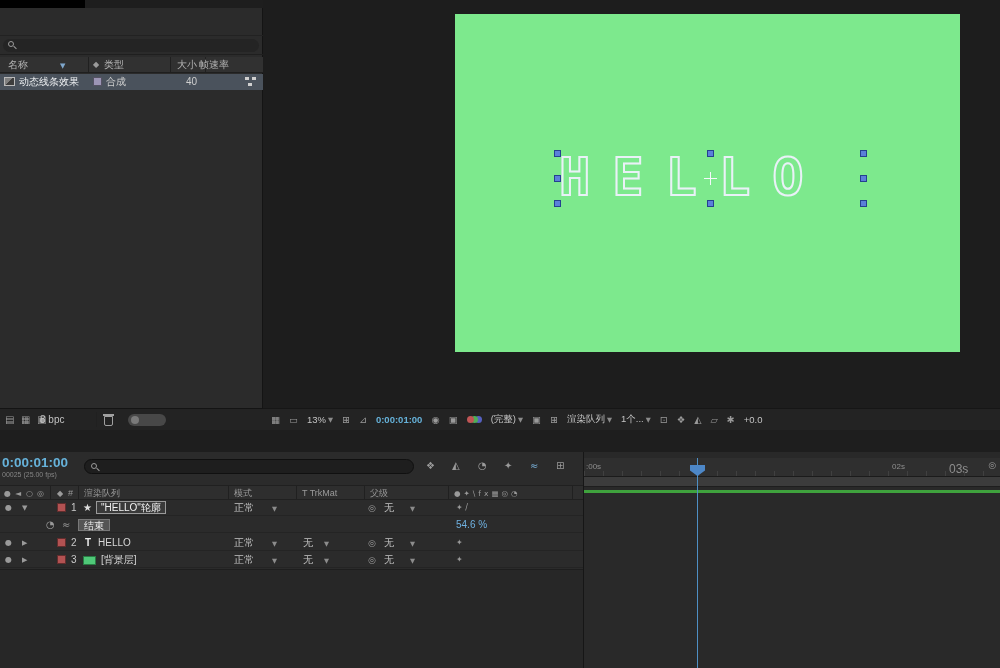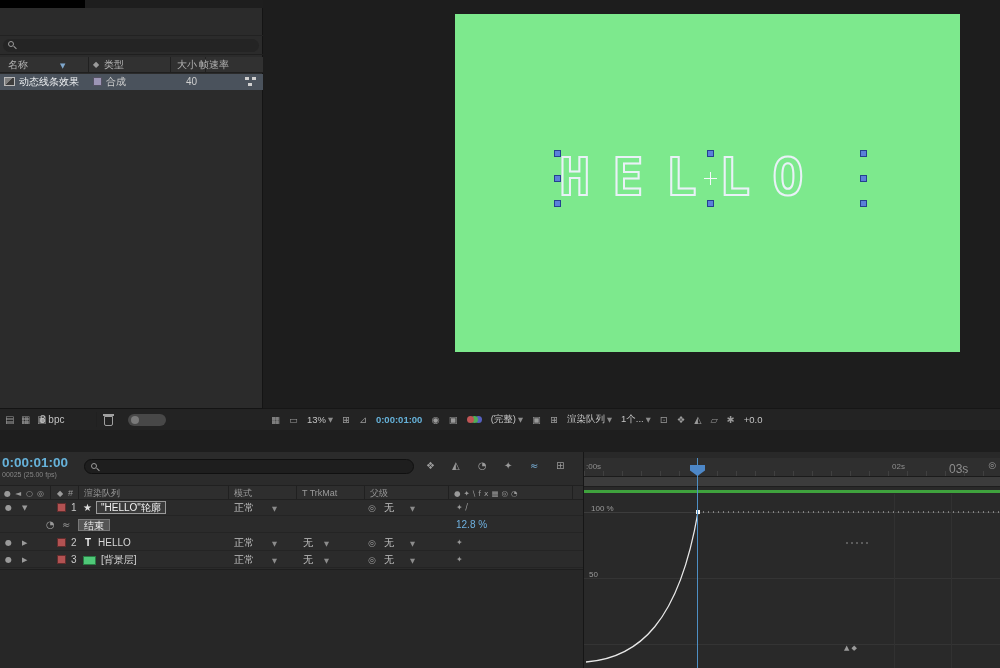--- a/index.html
+++ b/index.html
@@ -180,21 +180,21 @@
       <span class="abs icon" style="left:368px;font-size:9px">◎</span>
       <span class="abs" style="left:384px;color:#c4c4c4">无</span>
       <span class="abs dd" style="left:410px;top:1px">▼</span>
       <span class="abs icon" style="left:456px;font-size:8px">✦ /</span>
     </div>
 
     <div class="lrow" style="top:65px">
       <span class="abs icon" style="left:46px">◔</span>
       <span class="abs icon" style="left:62px">≈</span>
       <span class="abs" style="left:78px;top:2px;height:12px;line-height:11px;background:#555;border:1px solid #787878;padding:0 5px;color:#ececec">结束</span>
-      <span class="abs" style="left:456px;color:#6fb1e0">12.8 %</span>
+      <span class="abs" style="left:456px;color:#6fb1e0">54.6 %</span>
     </div>
 
     <div class="lrow" style="top:83px">
       <span class="abs icon" style="left:5px;font-size:8px">●</span>
       <span class="abs icon" style="left:22px;font-size:7px">▶</span>
       <span class="chip" style="left:57px;background:#b25252"></span>
       <span class="abs" style="left:71px;color:#c8c8c8">2</span>
       <span class="abs" style="left:85px;color:#ececec;font-weight:bold">T</span>
       <span class="abs" style="left:98px;color:#d8d8d8">HELLO</span>
       <span class="abs" style="left:234px;color:#c4c4c4">正常</span>
@@ -234,34 +234,18 @@
       <span class="abs" style="left:308px;top:4px;font-size:8px;color:#8e8e8e">02s</span>
       <span class="abs" style="left:365px;top:4px;font-size:12px;color:#8e8e8e">03s</span>
       <div class="abs" style="left:0;bottom:0;width:417px;height:5px;background:repeating-linear-gradient(90deg,#404040 0 1px,transparent 1px 19px)"></div>
       <span class="abs icon" style="right:5px;top:2px;font-size:9px">◎</span>
     </div>
 
     <div class="abs" style="left:0;top:25px;width:417px;height:10px;background:#3c3c3c;border-bottom:1px solid #1e1e1e"></div>
 
     <div class="abs" style="left:0;top:38px;width:417px;height:3px;background:#3fa23d"></div>
 
-    <div class="abs" style="left:0;top:42px;width:417px;height:174px;background:#292929">
-      <div class="gridline" style="top:18px;background:#3c3c3c"></div>
-      <div class="gridline" style="top:84px;background:#343434"></div>
-      <div class="gridline" style="top:150px;background:#343434"></div>
-      <div class="abs" style="left:310px;top:0;width:1px;height:174px;background:#313131"></div>
-      <div class="abs" style="left:367px;top:0;width:1px;height:174px;background:#313131"></div>
-      <span class="abs" style="left:7px;top:10px;font-size:8px;color:#9a9a9a">100 %</span>
-      <span class="abs" style="left:5px;top:76px;font-size:8px;color:#9a9a9a">50</span>
-      <svg width="417" height="174" viewBox="0 0 417 174" style="position:absolute;left:0;top:0">
-        <path d="M2,168 C55,164 95,128 114,18" fill="none" stroke="#e8e8e8" stroke-width="1.3"></path>
-        <line x1="114" y1="18" x2="415" y2="18" stroke="#cfcfcf" stroke-width="1" stroke-dasharray="1 4"></line>
-        <line x1="262" y1="49" x2="286" y2="49" stroke="#909090" stroke-width="1" stroke-dasharray="2 3"></line>
-        <rect x="112" y="16" width="4" height="4" fill="#f4f4f4"></rect>
-      </svg>
-      <span class="abs icon" style="left:260px;top:150px;font-size:7px">▲ ◆</span>
-    </div>
 
     <div class="abs" style="left:113px;top:6px;width:1px;height:210px;background:#4e8fc4;z-index:4"></div>
     <div class="abs" style="left:106px;top:13px;width:15px;height:11px;background:#4d87c7;clip-path:polygon(0 0,100% 0,100% 50%,50% 100%,0 50%);z-index:5"></div>
   </div>
 
 </div>
 
 </body></html>

